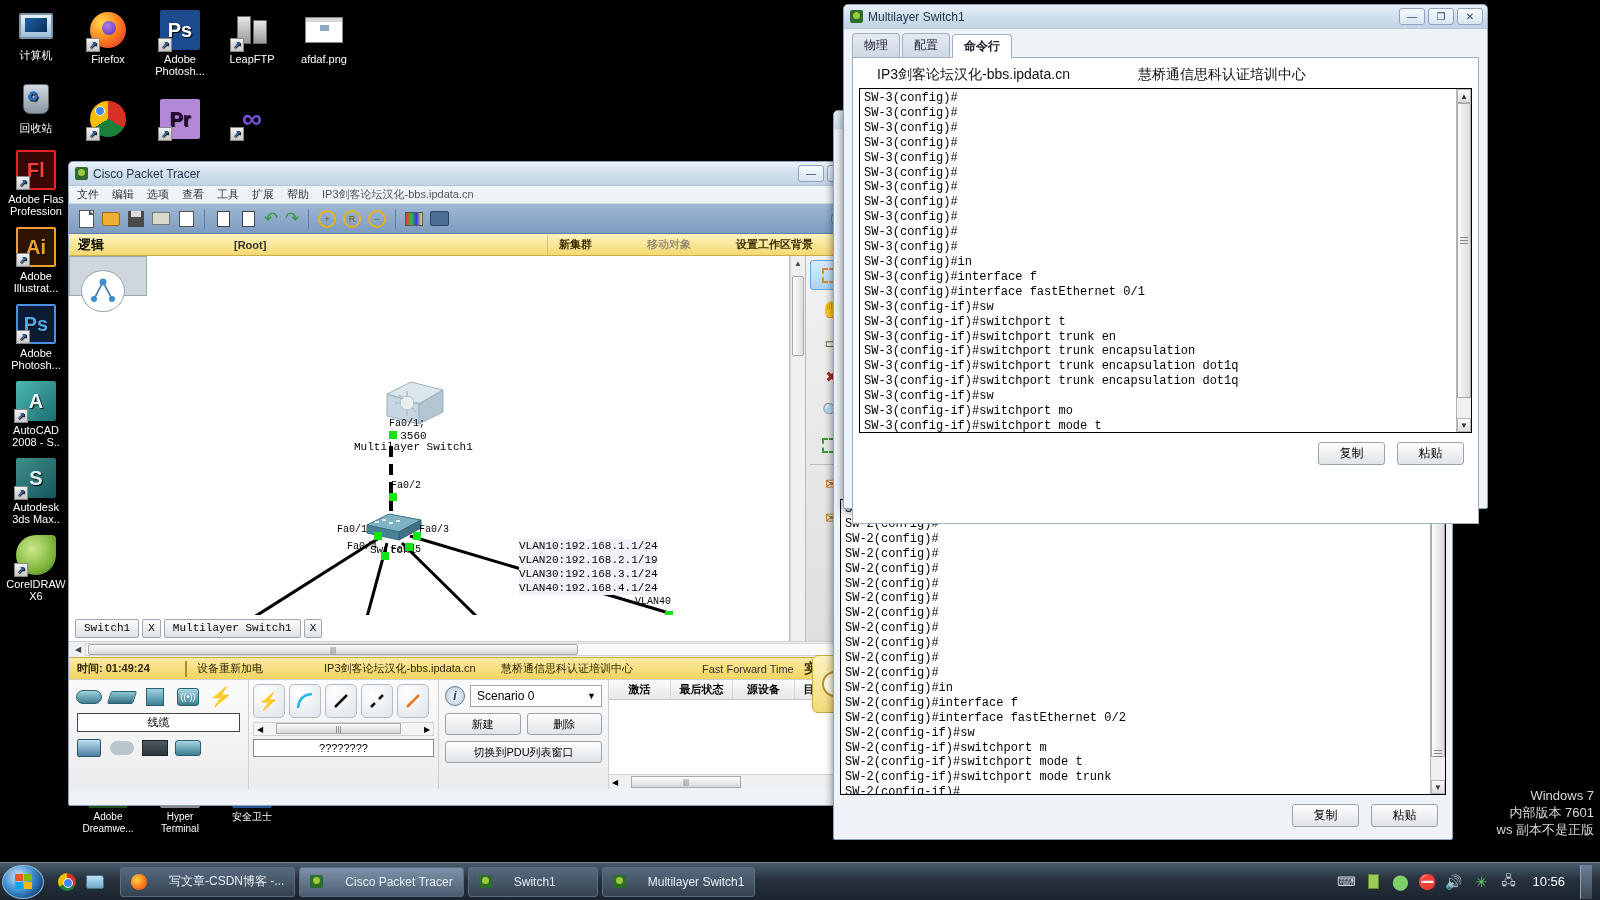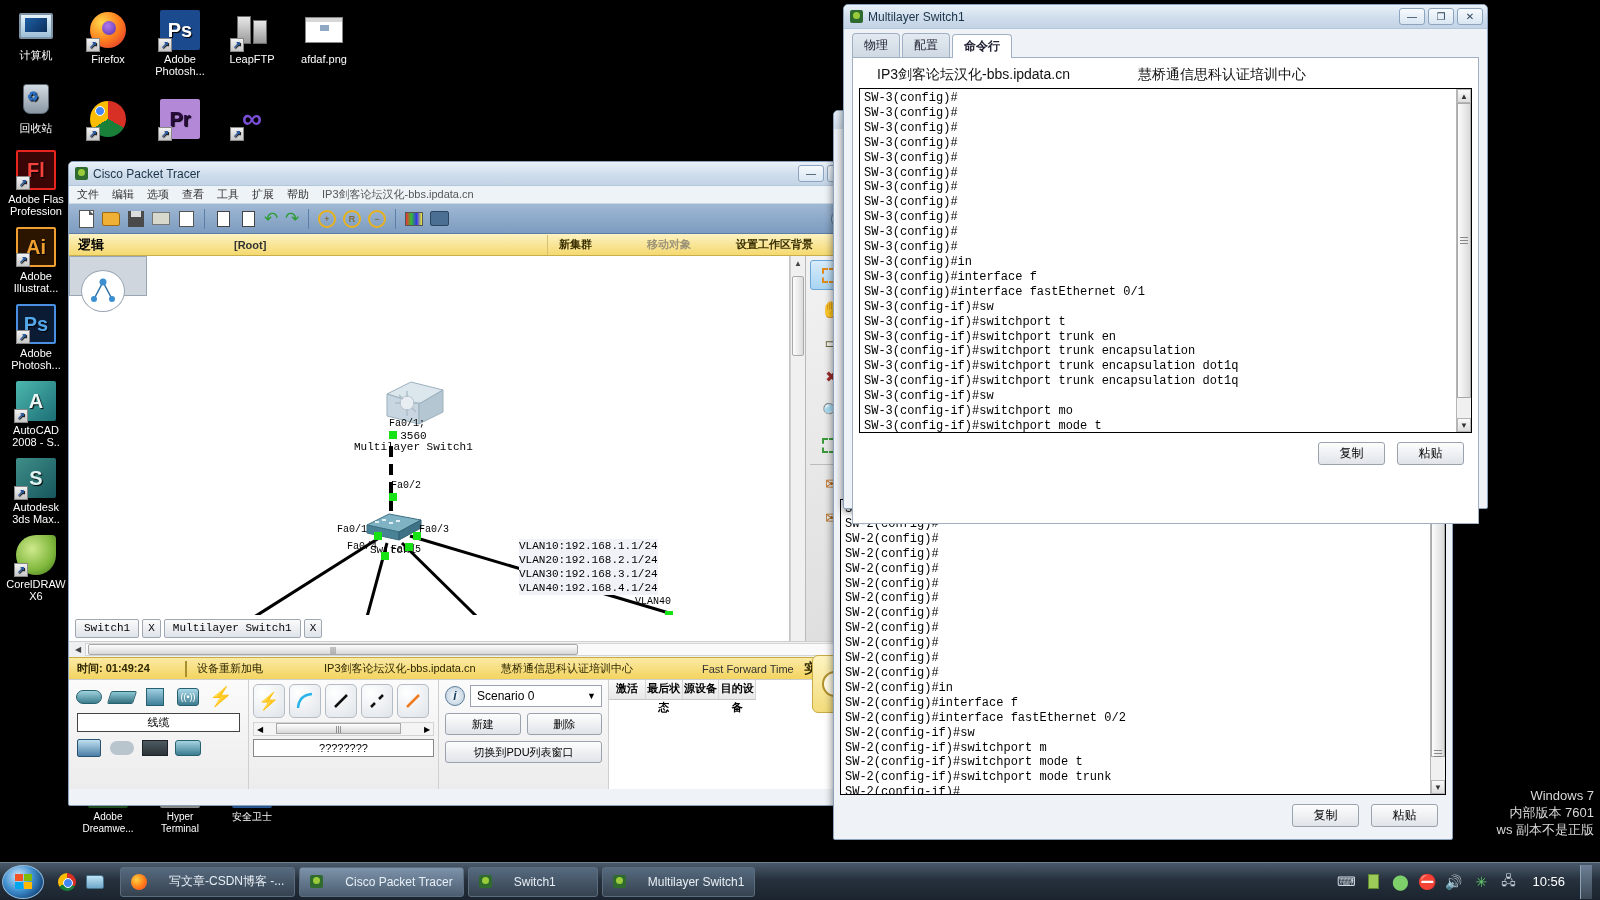--- a/index.html
+++ b/index.html
@@ -212,21 +212,21 @@
   .scen-combo .cv { position:absolute; right:5px; font-size:9px;}
   .scen-btns { display:flex; gap:6px; margin-top:6px;}
   .ui-btn {
     border:1px solid #9aa3ad; border-radius:3px;
     background:linear-gradient(#fdfdfd,#e0e4e9);
     font-size:11px; display:flex; align-items:center; justify-content:center;
   }
   .scen-btns .ui-btn { flex:1; height:22px;}
   .scen-wide { margin-top:6px; height:22px;}
 
-  .pdu-panel { flex:1; padding:0; display:flex; flex-direction:row; background:#fff;font-family:Liberation Mono, monospace;}
+  .pdu-panel { flex:1; padding:0; display:flex; flex-direction:column; background:#fff;}
   .pdu-head { display:flex; height:20px; border-bottom:1px solid #c6c6c6; background:linear-gradient(#fbfbfb,#e7e7e7);}
   .pdu-head div { flex:1; text-align:center; font-size:11px; line-height:19px; border-right:1px solid #d6d6d6; font-weight:bold;}
   .pdu-body { flex:1; background:#fff;}
   .pdu-scroll { height:15px; background:#f0f0f0; display:flex; align-items:center; border-top:1px solid #d3d3d3;}
   .pdu-scroll .track{flex:1;height:13px;position:relative;}
   .pdu-scroll .thumb{position:absolute;left:10px;width:110px;height:12px;background:linear-gradient(#fdfdfd,#d8d8d8);border:1px solid #a9a9a9;display:flex;align-items:center;justify-content:center;font-size:8px;color:#666;}
 
   .clock-badge {
     position:absolute; right:-1px; bottom:92px; width:46px; height:58px;
     background:linear-gradient(#fdf3bf,#f3dc7c); border:1px solid #c8ab43;
@@ -580,21 +580,21 @@
           </g>
         </svg>
         <div class="devlabel" style="margin-top:-2px;">3560</div>
         <div class="devlabel">Multilayer Switch1</div>
       </div>
       <div class="linklabel" style="left:320px;top:162px;">Fa0/1;</div>
       <div class="greenbox" style="left:320px;top:175px;"></div>
 
       <div class="vlan-table">
         <div>VLAN10:192.168.1.1/24</div>
-        <div>VLAN20:192.168.2.1/24</div>
+        <div>VLAN20:192.168.2.1/19</div>
         <div>VLAN30:192.168.3.1/24</div>
         <div>VLAN40:192.168.4.1/24</div>
       </div>
 
       <div class="linklabel" style="left:322px;top:224px;">Fa0/2</div>
       <div class="greenbox" style="left:320px;top:237px;"></div>
 
       <div class="devnode" style="left:290px;top:253px;">
         <svg width="68" height="36" viewBox="0 0 68 36">
           <polygon points="8,16 30,5 62,11 40,23" fill="#7fb2c2" stroke="#3d7184"></polygon>

